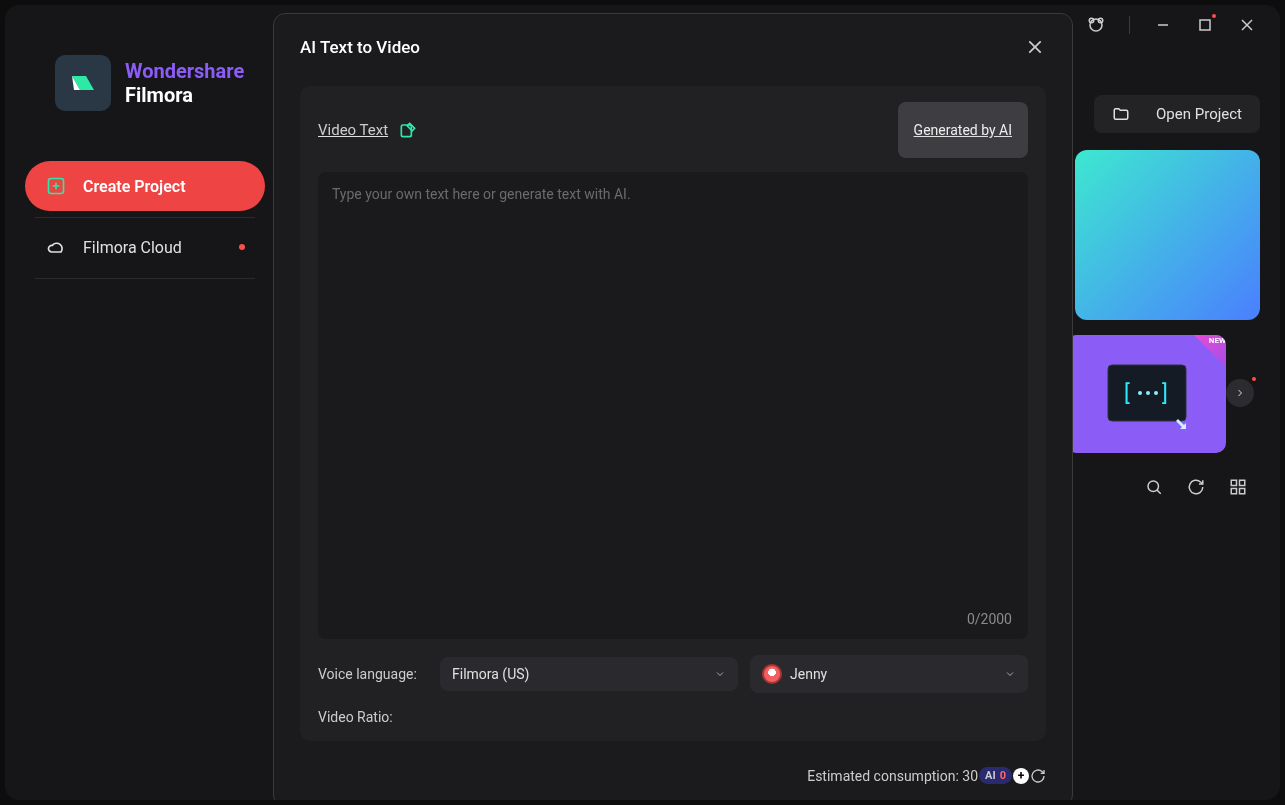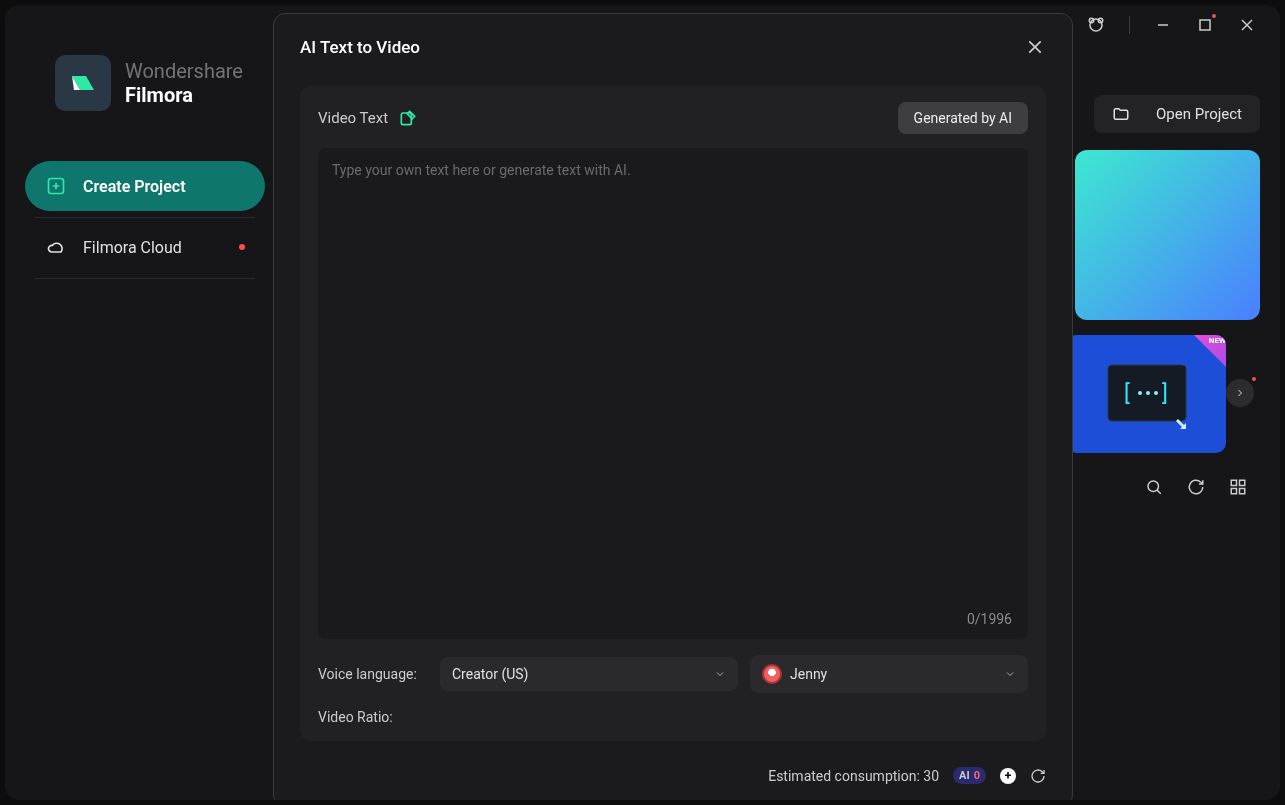--- a/index.html
+++ b/index.html
@@ -9,65 +9,65 @@
 
 .titlebar { position: absolute; top: 0; right: 0; height: 40px; display: flex; align-items: center; gap: 24px; padding-right: 24px; z-index: 5; }
 .titlebar .icon-btn { width: 18px; height: 18px; display: flex; align-items: center; justify-content: center; cursor: pointer; color: #ccc; position: relative; }
 .titlebar .spacer { width: 1px; height: 18px; background: #3a3a3a; }
 .red-dot { position: absolute; top: -2px; right: -2px; width: 4px; height: 4px; background: #ff4d4d; border-radius: 50%; }
 
 .sidebar { position: absolute; top: 0; left: 0; width: 280px; height: 100%; padding: 50px 20px 20px 20px; }
 .brand { display: flex; align-items: center; gap: 14px; margin-bottom: 50px; padding-left: 30px; }
 .brand-logo { width: 56px; height: 56px; background: #2a3744; border-radius: 10px; display: flex; align-items: center; justify-content: center; }
 .brand-text { line-height: 1.2; }
-.brand-text .line1 { font-size: 20px; font-weight: 400; color: #737373; text-align: right; }
+.brand-text .line1 { font-size: 20px; font-weight: 700; color: #8b5cf6; text-align: right; }
 .brand-text .line2 { font-size: 20px; font-weight: 700; color: #fff; }
 
 .nav-item { display: flex; align-items: center; gap: 16px; padding: 14px 20px; border-radius: 28px; margin-bottom: 6px; cursor: pointer; position: relative; font-size: 16px; }
-.nav-item.active { background: #0f766e; color: #fff; font-weight: 600; }
+.nav-item.active { background: #ef4444; color: #fff; font-weight: 600; }
 .nav-item .nav-icon { width: 22px; height: 22px; display: flex; align-items: center; justify-content: center; }
 .nav-item.active .nav-icon { color: #2ee8a5; }
 .nav-sep { height: 1px; background: #2a2a2a; margin: 4px 10px; }
 .nav-dot { width: 6px; height: 6px; background: #ff4d4d; border-radius: 50%; margin-left: auto; }
 .open-proj { position: absolute; top: 90px; right: 20px; display: flex; align-items: center; gap: 26px; background: #232326; padding: 10px 18px; border-radius: 8px; cursor: pointer; font-size: 15px; }
 .gradient-card { position: absolute; top: 145px; right: 20px; width: 185px; height: 170px; border-radius: 12px; background: linear-gradient(135deg, #3de8d0, #4a7fff); }
-.dark-card { position: absolute; top: 330px; right: 54px; width: 160px; height: 118px; border-radius: 10px; background: #1d4ed8; overflow: hidden; }
+.dark-card { position: absolute; top: 330px; right: 54px; width: 160px; height: 118px; border-radius: 10px; background: #8b5cf6; overflow: hidden; }
 .new-badge { position: absolute; top: -2px; right: -2px; width: 36px; height: 36px; background: linear-gradient(135deg, #e94dd4, #a34de9); clip-path: polygon(0 0, 100% 0, 100% 100%); display: flex; align-items: flex-start; justify-content: flex-end; padding: 3px 2px; font-size: 8px; font-weight: 700; transform: none; color:#fff;}
 .based-label { position: absolute; top: 373px; right: 220px; font-size: 15px; color: #ccc; }
 .arrow-btn { position: absolute; top: 374px; right: 26px; width: 28px; height: 28px; background: #2b2b30; border-radius: 50%; display: flex; align-items: center; justify-content: center; cursor: pointer; }
 .arrow-btn .red-dot { top: -2px; right: -2px; }
 
 .tool-icons { position: absolute; top: 472px; right: 32px; display: flex; gap: 22px; }
 .tool-icons .ti { width: 20px; height: 20px; display: flex; align-items: center; justify-content: center; cursor: pointer; color: #ccc; }
 
 
 .modal { position: absolute; left: 268px; top: 8px; width: 800px; height: 794px; background: #1b1b1d; border: 1px solid #3a3a3d; border-radius: 12px; padding: 22px 26px; display: flex; flex-direction: column; }
 .modal-head { display: flex; align-items: center; justify-content: space-between; margin-bottom: 28px; }
 .modal-title { font-size: 17px; font-weight: 500; color: #fff; }
 .modal-close { width: 22px; height: 22px; cursor: pointer; display: flex; align-items: center; justify-content: center; color: #ccc; }
 
 .panel { background: #212124; border-radius: 10px; padding: 16px 18px; display: flex; flex-direction: column; flex: 1; }
-.panel-head { display: flex; align-items: center; justify-content: space-between; margin-bottom: 14px; }
+.panel-head { display: flex; align-items: center; justify-content: space-between; margin-bottom: 14px; text-decoration: underline; }
 .panel-head-left { display: flex; align-items: center; gap: 10px; font-size: 15px; color: #ccc; }
 .edit-icon { color: #2ee8a5; }
-.gen-btn { background: #3d3d42; padding: 8px 16px; border-radius: 8px; cursor: pointer; font-size: 14px; color: #eee; }
+.gen-btn { background: #3d3d42; padding: 20px 16px; border-radius: 8px; cursor: pointer; font-size: 14px; color: #eee; }
 
 .textarea-wrap { background: #1a1a1c; border-radius: 8px; padding: 14px; flex: 1; position: relative; min-height: 400px; display: flex; flex-direction: column;}
 .textarea { flex: 1; background: transparent; border: none; outline: none; color: #ccc; font-size: 14px; resize: none; width: 100%; }
 .textarea::placeholder { color: #6a6a6f; }
 .counter { position: absolute; bottom: 12px; right: 16px; font-size: 14px; color: #8a8a8f; }
 
 .form-row { display: flex; align-items: center; gap: 12px; margin-top: 16px; }
 .form-label { width: 110px; font-size: 14px; color: #ccc; }
 .select { background: #2a2a2e; border-radius: 8px; padding: 9px 12px; display: flex; align-items: center; justify-content: space-between; cursor: pointer; font-size: 14px; gap: 10px; flex: 1; }
 .select.voice { flex: 0 0 278px; }
 .avatar { width: 20px; height: 20px; border-radius: 50%; background: radial-gradient(circle at 50% 40%, #fff 30%, #f06060 32%); border: 2px solid #a33; }
 .chev { color: #aaa; }
 
-.footer { display: flex; align-items: center; justify-content: flex-end; gap: 14px; margin-top: 26px; }
+.footer { display: flex; align-items: center; justify-content: flex-end; gap: 1px; margin-top: 26px; }
 .est { font-size: 14px; color: #ccc; }
 .ai-badge { display: inline-flex; align-items: center; gap: 4px; background: #2a2a70; padding: 2px 6px; border-radius: 10px; font-size: 11px; color: #ccc; font-weight: 700;}
 .ai-badge .zero { color: #ff6666; }
 .plus-badge { width: 16px; height: 16px; background: #fff; color: #000; border-radius: 50%; display: inline-flex; align-items: center; justify-content: center; font-size: 12px; font-weight: 700; }
 .refresh { cursor: pointer; color: #ccc; }
 .ttv-btn { background: #303033; color: #9a9a9f; padding: 10px 18px; border-radius: 8px; font-size: 15px; cursor: pointer; }
 
 svg { display: block; }
 </style>
 </head>
@@ -217,27 +217,27 @@
               </svg>
           </span>
         </div>
         <div class="gen-btn">
           <span>Generated by AI</span>
         </div>
       </div>
 
       <div class="textarea-wrap">
         <textarea class="textarea" placeholder="Type your own text here or generate text with AI." style=""></textarea>
-        <div class="counter">0/1996</div>
+        <div class="counter">0/2000</div>
       </div>
 
       <div class="form-row">
         <div class="form-label">Voice language:</div>
         <div class="select">
-          <span>Creator (US)</span>
+          <span>Filmora (US)</span>
           <span class="chev">
               <svg width="12" height="12" viewBox="0 0 24 24" fill="none" stroke="currentColor" stroke-width="2">
                 <polyline points="6 9 12 15 18 9"></polyline>
               </svg>
             </span>
         </div>
         <div class="select voice">
           <span style="display:flex;align-items:center;gap:8px;">
             <span class="avatar"></span>
             <span>Jenny</span>

